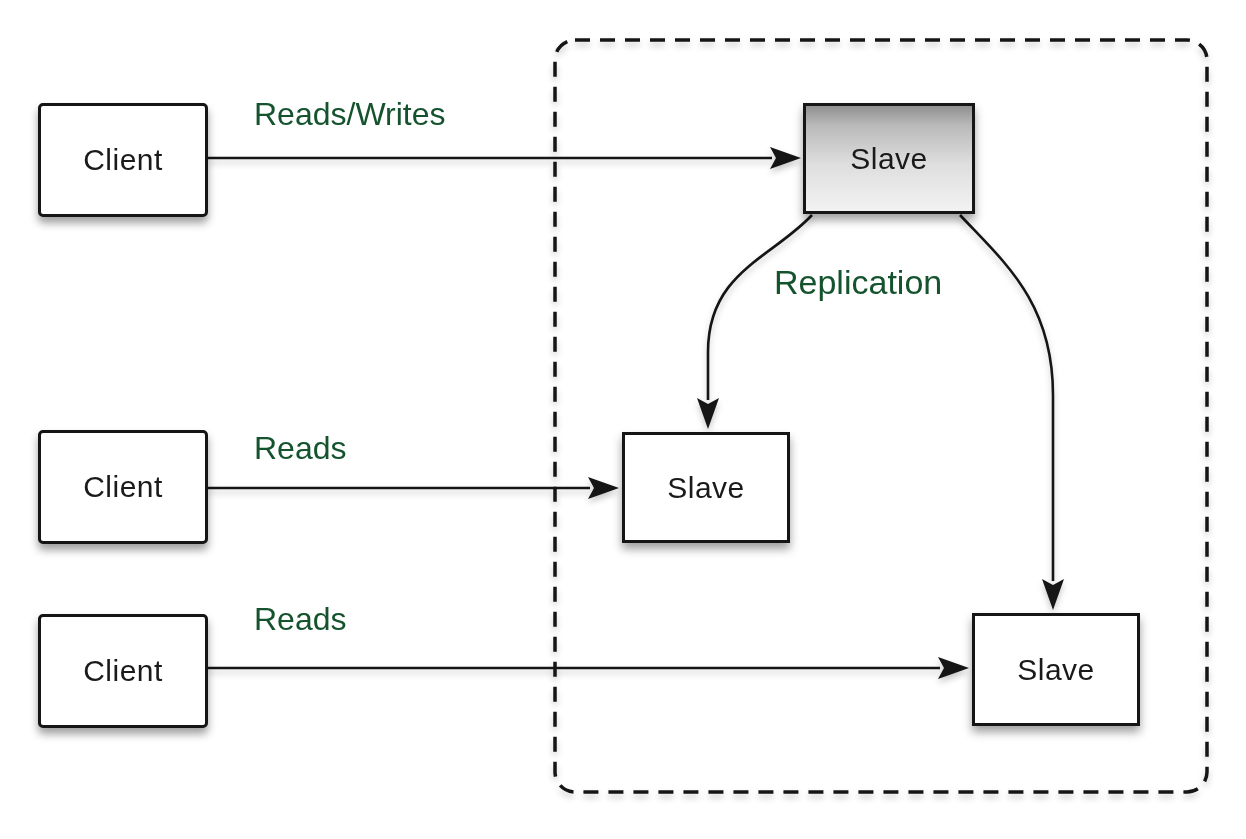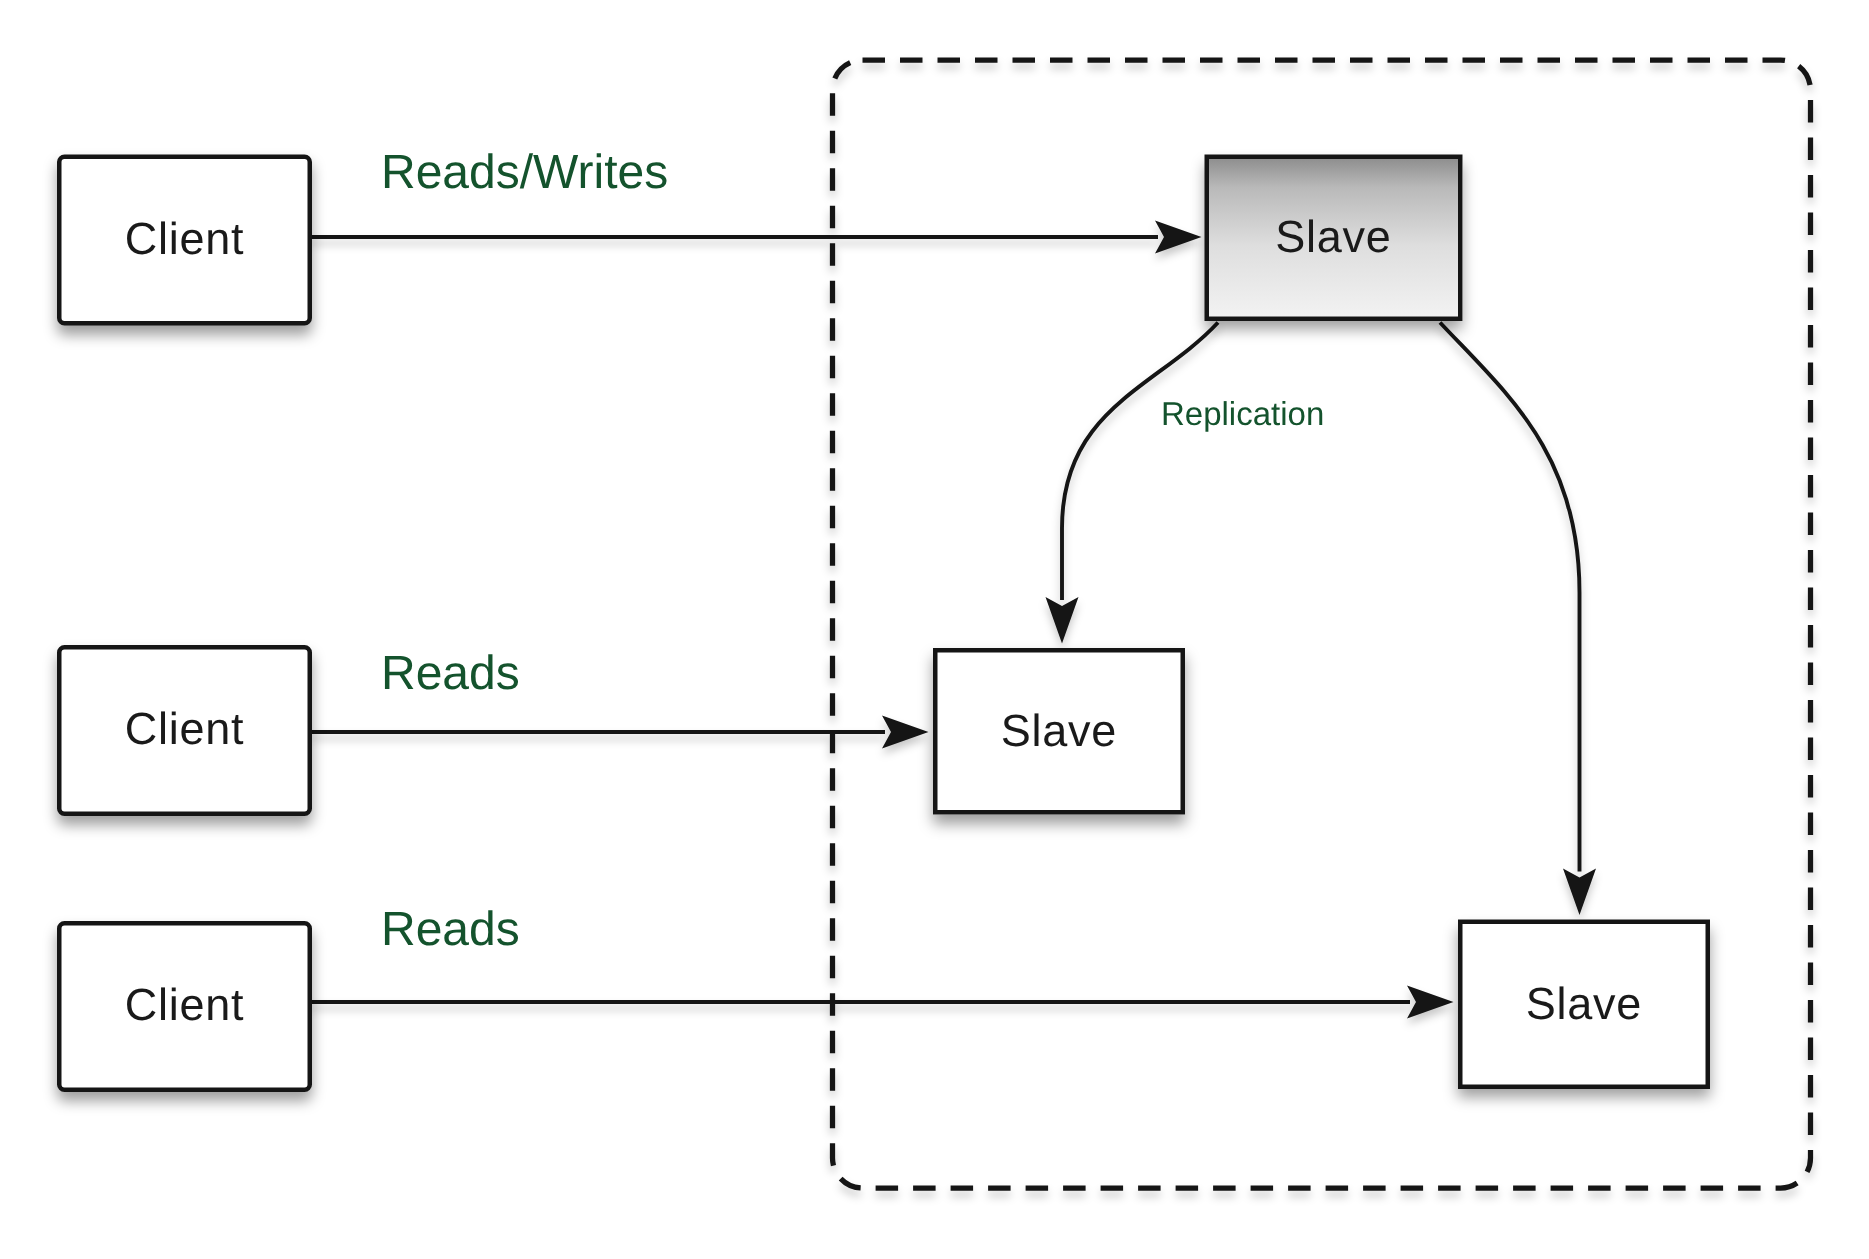--- a/index.html
+++ b/index.html
@@ -59,21 +59,21 @@
   
   .edge-label {
     position: absolute;
     color: #14532d;
     font-size: 32px;
     white-space: nowrap;
   }
   .lbl-reads-writes { left: 254px; top: 96px; }
   .lbl-reads-top    { left: 254px; top: 430px; }
   .lbl-reads-bottom { left: 254px; top: 601px; }
-  .lbl-replication  { left: 774px; top: 263px; font-size: 22px; }
+  .lbl-replication  { left: 774px; top: 263px; font-size: 34px; }
 </style>
 </head>
 <body>
 
 <div class="canvas">
 
   <svg class="layer" width="1246" height="839" viewBox="0 0 1246 839">
     <g style="filter: drop-shadow(0 4px 3px rgba(0,0,0,0.22));">
 
       <rect x="555" y="40" width="652" height="752" rx="20" ry="20" fill="none" stroke="#151515" stroke-width="3.5" stroke-dasharray="15 10"></rect>

